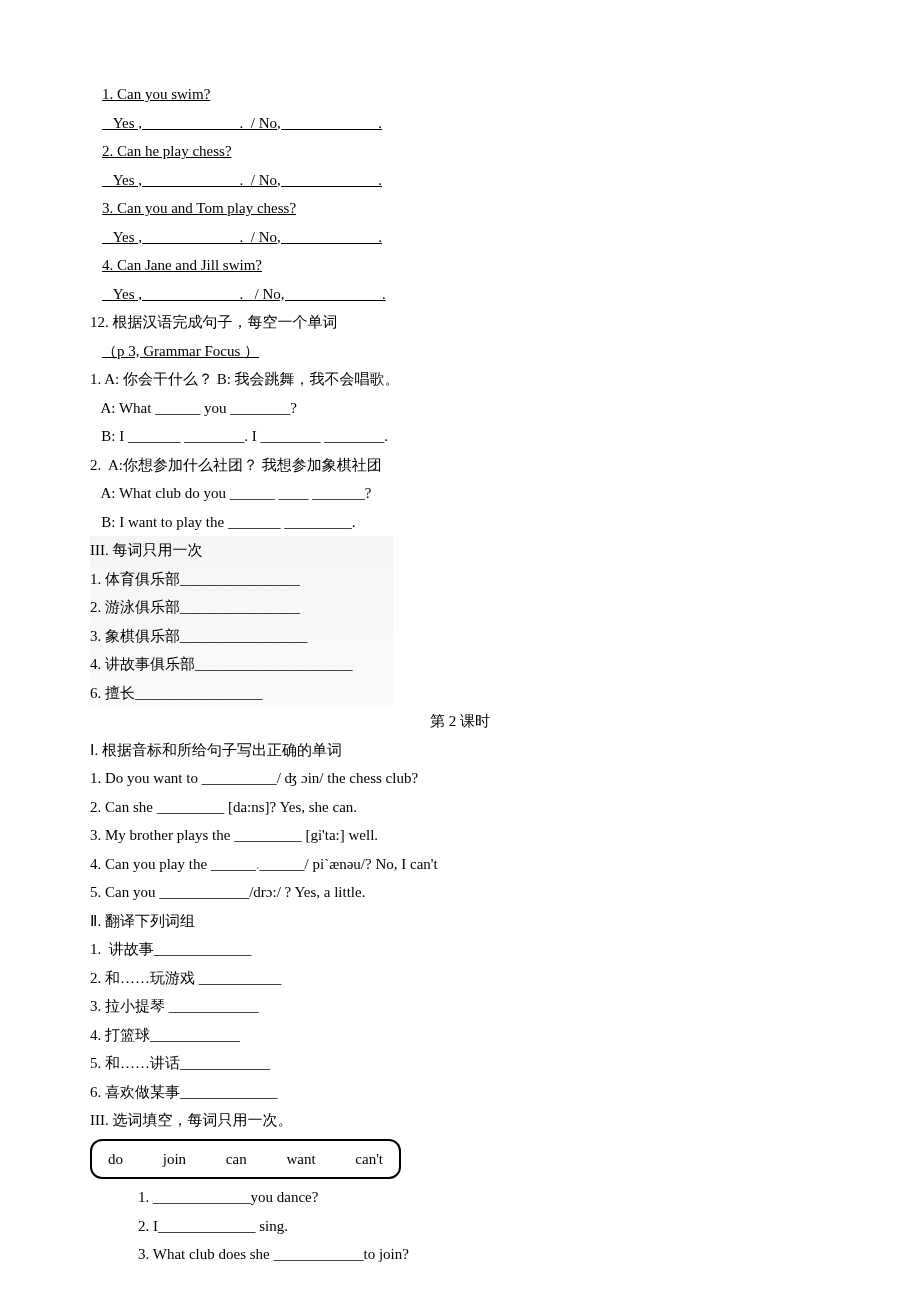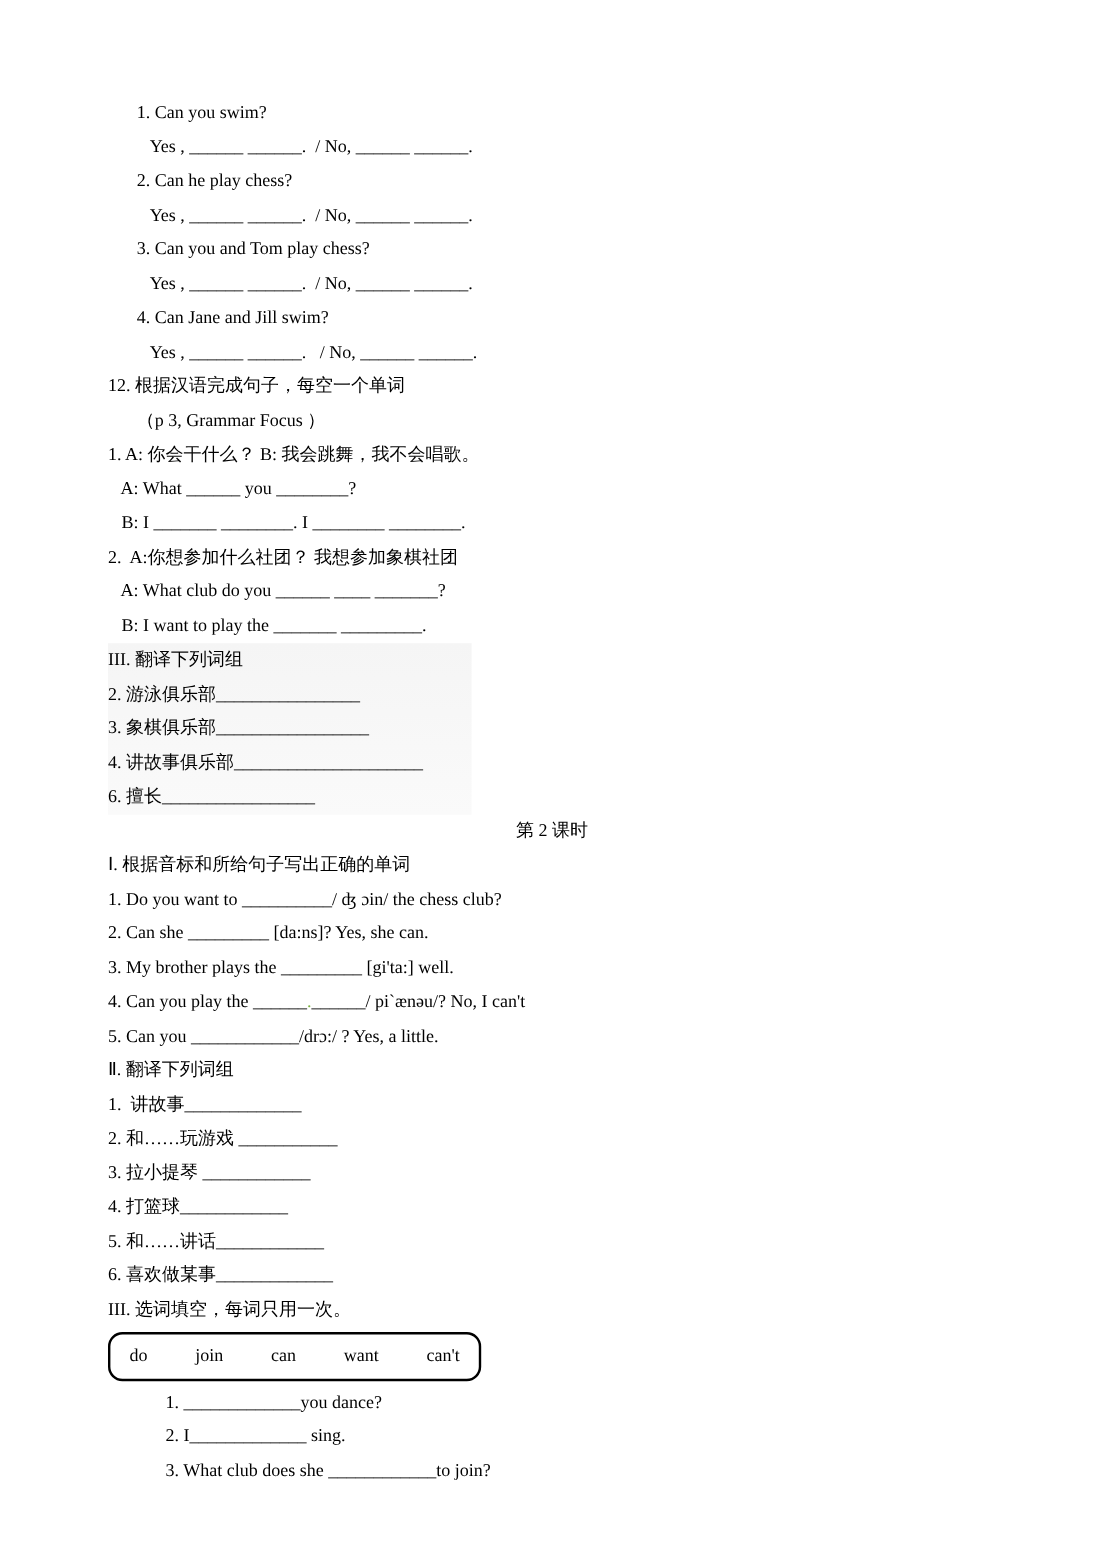--- a/index.html
+++ b/index.html
@@ -7,21 +7,21 @@
       font-size: 15px;
       line-height: 1.9;
       margin: 0;
       padding: 80px 90px 40px 90px;
       background: #fff;
       color: #000;
       width: 920px;
       box-sizing: border-box;
     }
     .line { white-space: pre; }
-    .indent1 { margin-left: 24px; }
+    .indent1 { margin-left: 12px; text-decoration: underline; }
     .indent2 { margin-left: 48px; }
     .center { text-align: center; }
     .highlight-block {
       background: linear-gradient(180deg, #f5f5f5 0%, #fafafa 100%);
       display: inline-block;
       padding-right: 40px;
     }
     .word-box {
       border: 2px solid #000;
       border-radius: 12px;
@@ -50,21 +50,22 @@
 <div class="line">12. 根据汉语完成句子，每空一个单词</div>
 <div class="indent1 line">（p 3, Grammar Focus ）</div>
 <div class="line">1. A: 你会干什么？ B: 我会跳舞，我不会唱歌。</div>
 <div class="line">   A: What ______ you ________?</div>
 <div class="line">   B: I _______ ________. I ________ ________.</div>
 <div class="line">2.  A:你想参加什么社团？ 我想参加象棋社团</div>
 <div class="line">   A: What club do you ______ ____ _______?</div>
 <div class="line">   B: I want to play the _______ _________.</div>
 
 <div class="highlight-block">
-  <div class="line">III. 翻译下列词组</div>
+  <div class="line">III. 每词只用一次</div>
+  <div class="line">1. 体育俱乐部________________</div>
   <div class="line">2. 游泳俱乐部________________</div>
   <div class="line">3. 象棋俱乐部_________________</div>
   <div class="line">4. 讲故事俱乐部_____________________</div>
   <div class="line">6. 擅长_________________</div>
 </div>
 
 <div class="center line">第 2 课时</div>
 
 <div class="line">Ⅰ. 根据音标和所给句子写出正确的单词</div>
 <div class="line"><span>1. Do you want to __________/ ʤ</span> ɔ<span>in/ the chess club?</span></div>

